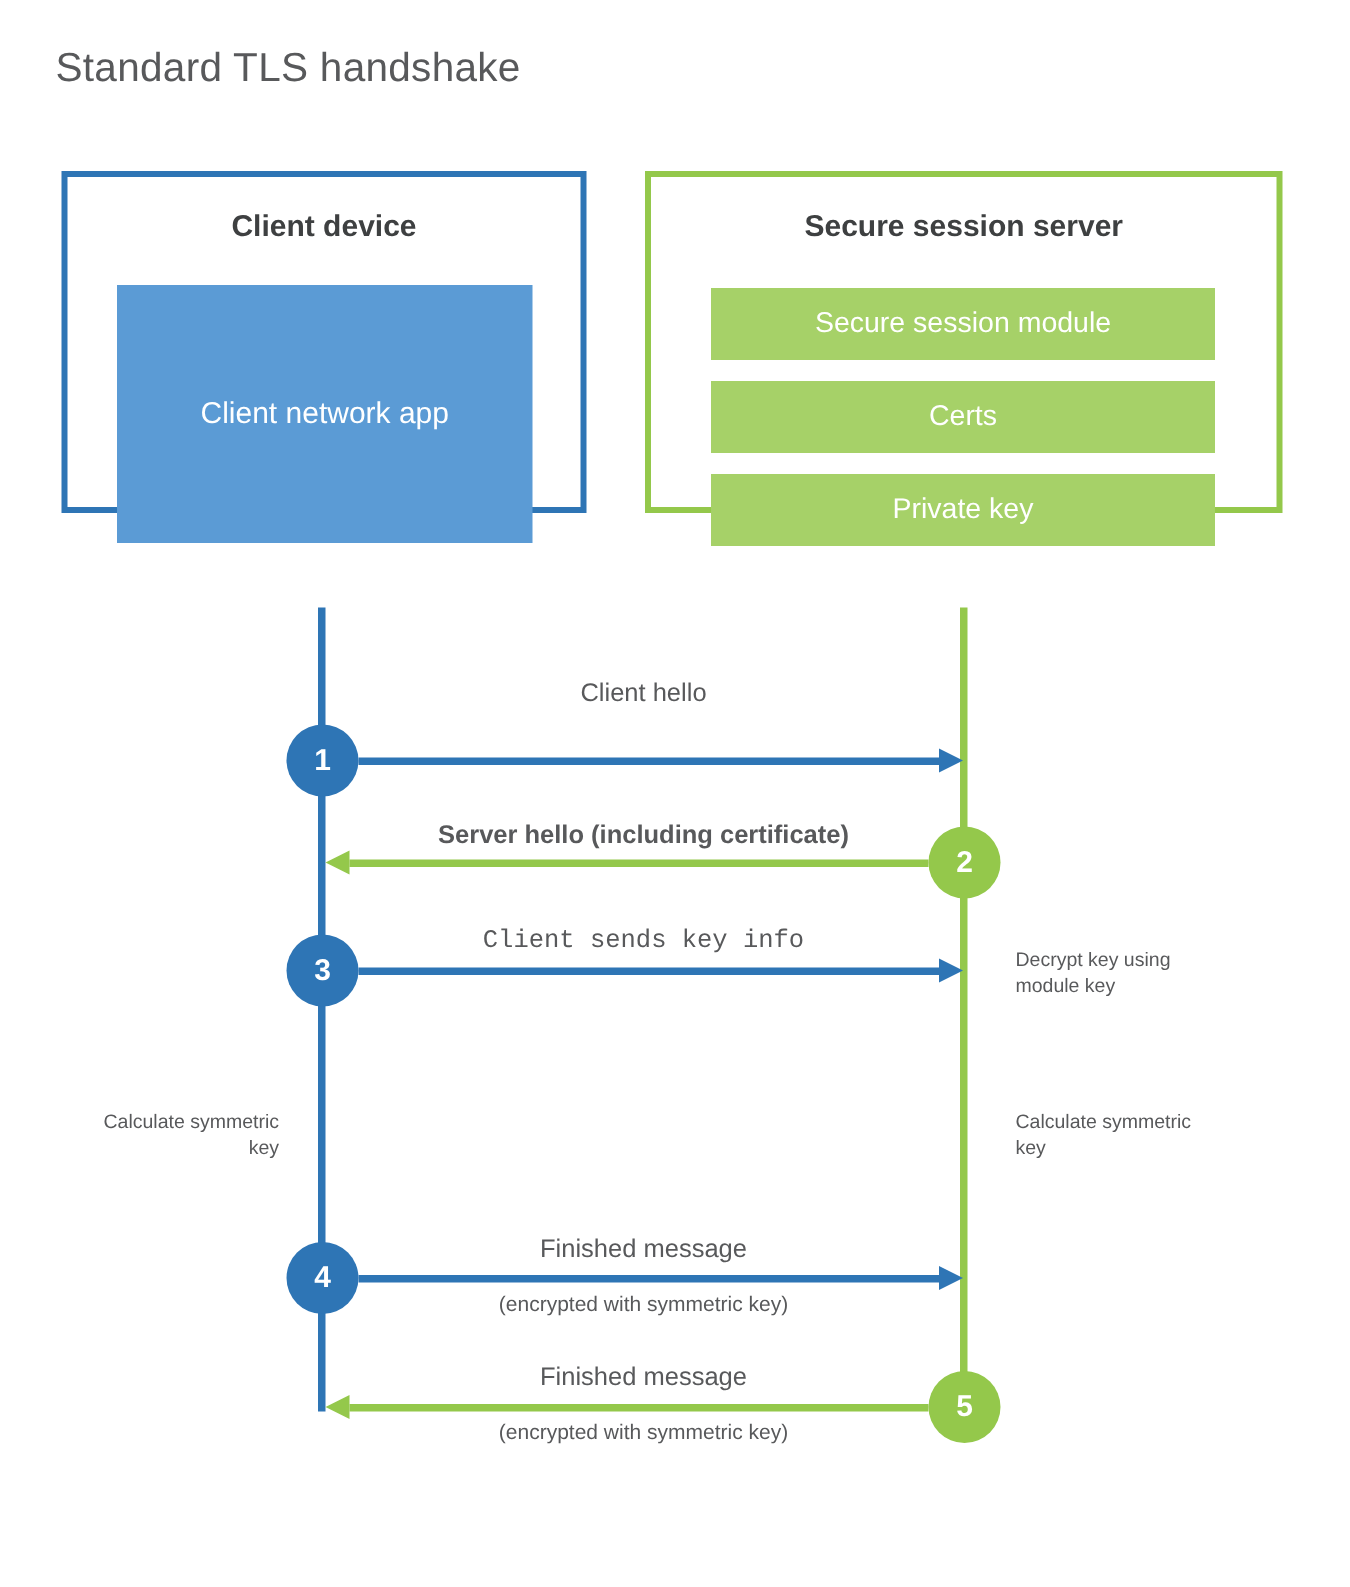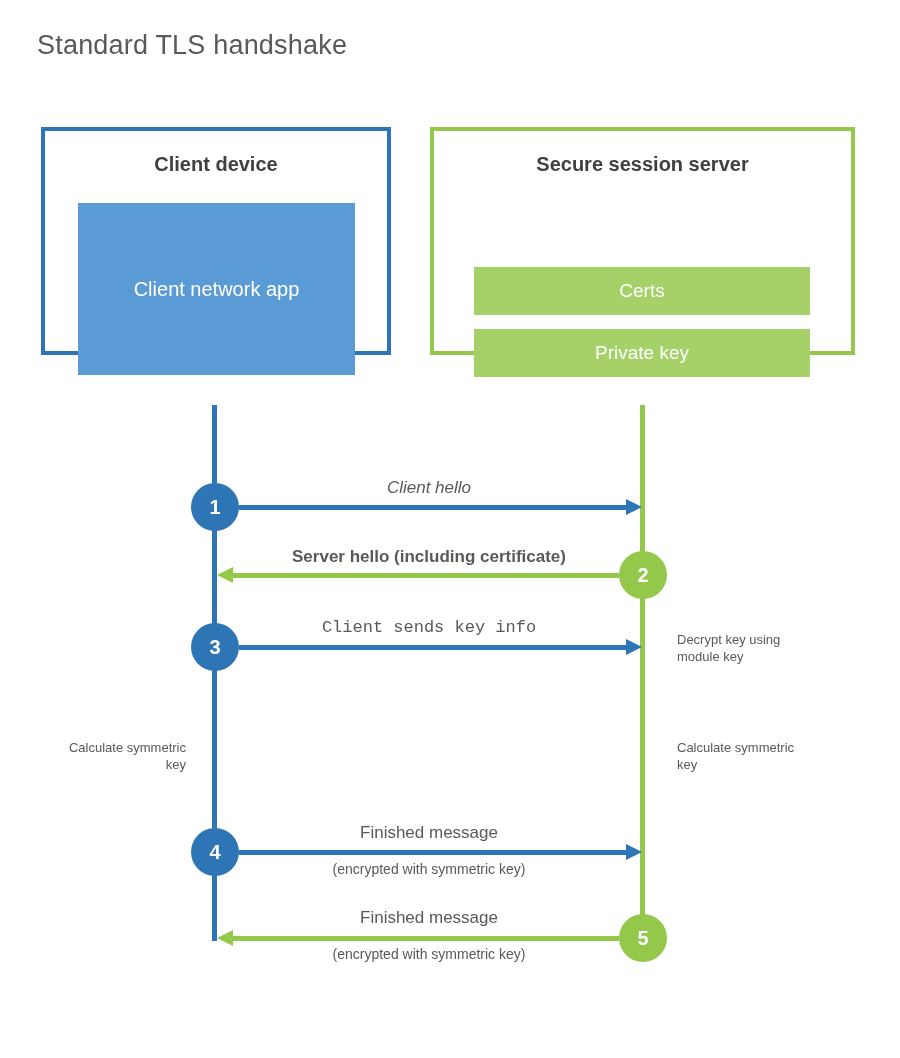--- a/index.html
+++ b/index.html
@@ -25,21 +25,21 @@
     left: 37px;
     top: 30px;
     font-size: 27px;
     font-weight: 300;
     color: var(--body-text);
     letter-spacing: 0.2px;
   }
   
   .actor-box {
     position: absolute;
-    top: 127px;
+    top: 114px;
     height: 228px;
     background: #ffffff;
   }
   .actor-box.client { left: 41px; width: 350px; border: 4px solid var(--blue); }
   .actor-box.server { left: 430px; width: 425px; border: 4px solid var(--green); }
   .box-title {
     position: absolute;
     left: 0; right: 0;
     top: 22px;
     text-align: center;
@@ -118,21 +118,21 @@
     font-size: 17px;
     color: var(--body-text);
   }
   .msg-sublabel {
     position: absolute;
     left: 216px; width: 426px;
     text-align: center;
     font-size: 14px;
     color: var(--body-text);
   }
-  .l1  { top: 478px; font-style: italic; }
+  .l1  { top: 452px; }
   .l2  { top: 547px; font-weight: bold; }
   .l3  { top: 618px; font-family: Liberation Mono, monospace; }
   .l3s { top: 656px; }
   .l4  { top: 823px; }
   .l4s { top: 861px; }
   .l5  { top: 908px; }
   .l5s { top: 946px; }
   
   .side-note {
     position: absolute;
@@ -153,20 +153,23 @@
 
   <div class="actor-box client">
     <div class="box-title">Client device</div>
     <div class="client-app">
       <span>Client network app</span>
     </div>
   </div>
 
   <div class="actor-box server">
     <div class="box-title">Secure session server</div>
+    <div class="server-bar b0">
+      <span>Secure session module</span>
+    </div>
     <div class="server-bar b1">
       <span>Certs</span>
     </div>
     <div class="server-bar b2">
       <span>Private key</span>
     </div>
   </div>
 
   <div class="lifeline client-line"></div>
   <div class="lifeline server-line"></div>

